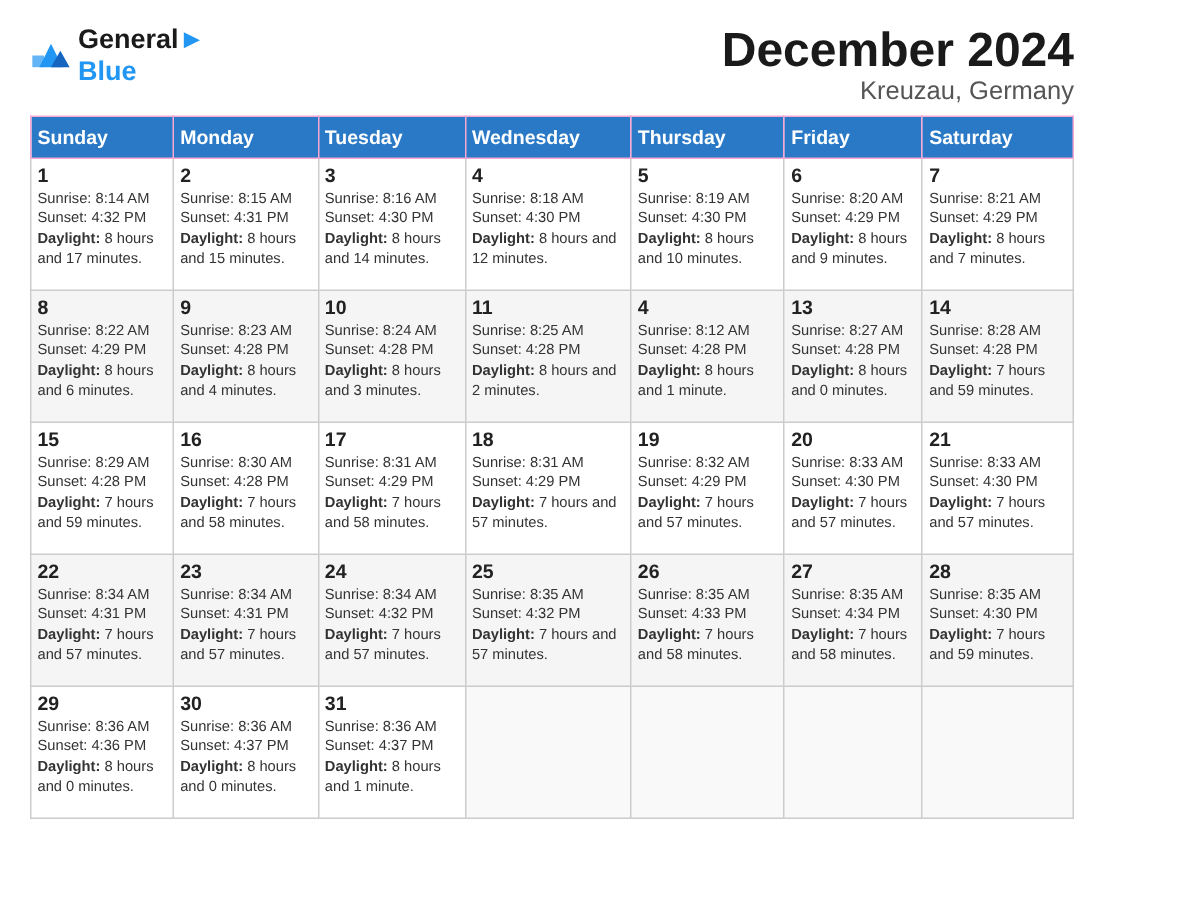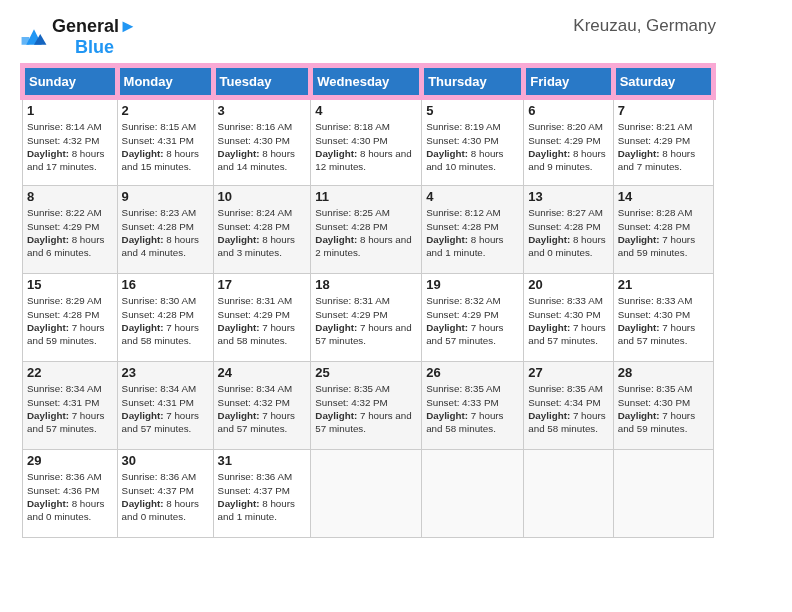--- a/index.html
+++ b/index.html
@@ -47,21 +47,21 @@
       border-collapse: collapse;
       font-size: 10.5px;
     }
     thead tr th {
       background: #2979c7;
       color: #fff;
       padding: 6px 4px;
       text-align: left;
       font-size: 13px;
       font-weight: bold;
-      border: 5px solid #f9a8d4;
+      border: 1px solid #f9a8d4;
     }
     tbody tr td {
       border: 1px solid #ccc;
       vertical-align: top;
       padding: 3px 4px;
       height: 88px;
       color: #222;
       background: #fff;
     }
     tbody tr:nth-child(even) td {
@@ -89,24 +89,25 @@
   <div class="header-row">
     <div class="logo">
       <svg class="logo-icon" viewBox="0 0 36 36">
         <rect width="36" height="36" fill="none"></rect>
         <polygon points="8,28 18,8 28,28" fill="#2196f3"></polygon>
         <polygon points="18,28 26,14 34,28" fill="#1565c0"></polygon>
         <rect x="2" y="18" width="10" height="10" fill="#2196f3" opacity="0.7"></rect>
       </svg>
       <div>
         <div style="font-size:18px;font-weight:bold;color:#1a1a1a;line-height:1.15;">General<span style="color:#2196f3;">►</span></div>
-        <div style="font-size:18px;font-weight:bold;color:#2196f3;line-height:1.15;text-align:center;">Blue</div>
+        <div style="font-size:18px;font-weight:bold;color:#2196f3;line-height:1.15;">Blue</div>
       </div>
     </div>
     <div class="title-area">
+      <div class="month-title">December 2024</div>
       <div class="subtitle">Kreuzau, Germany</div>
     </div>
   </div>
 
   <table>
     <thead>
       <tr id="header-row">
           <th>Sunday</th>
           <th>Monday</th>
           <th>Tuesday</th>

